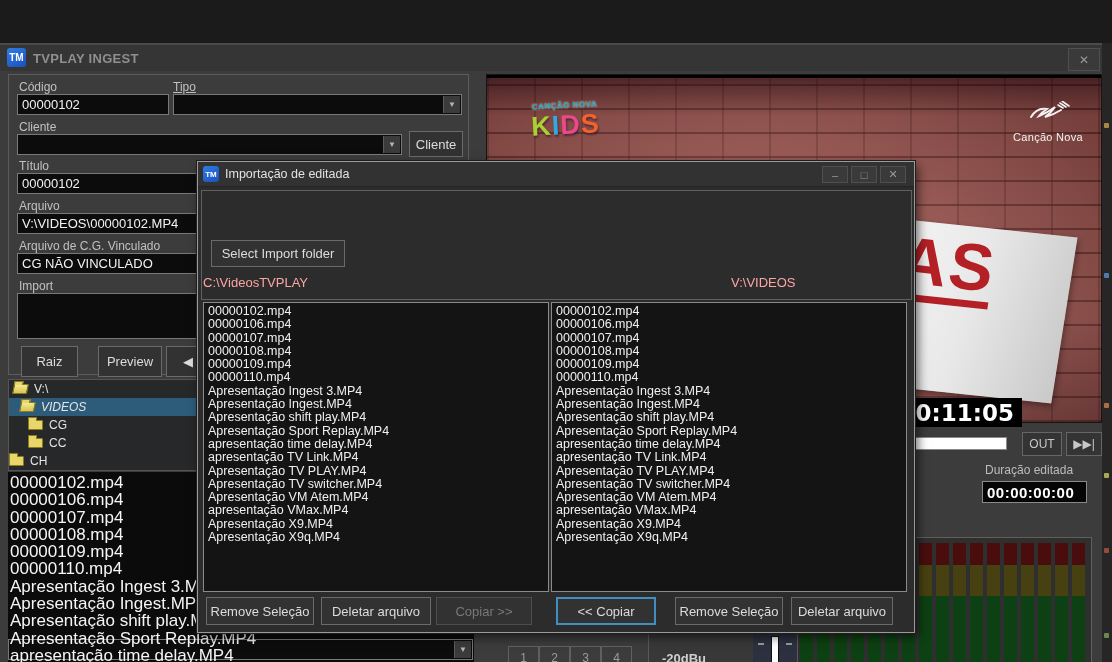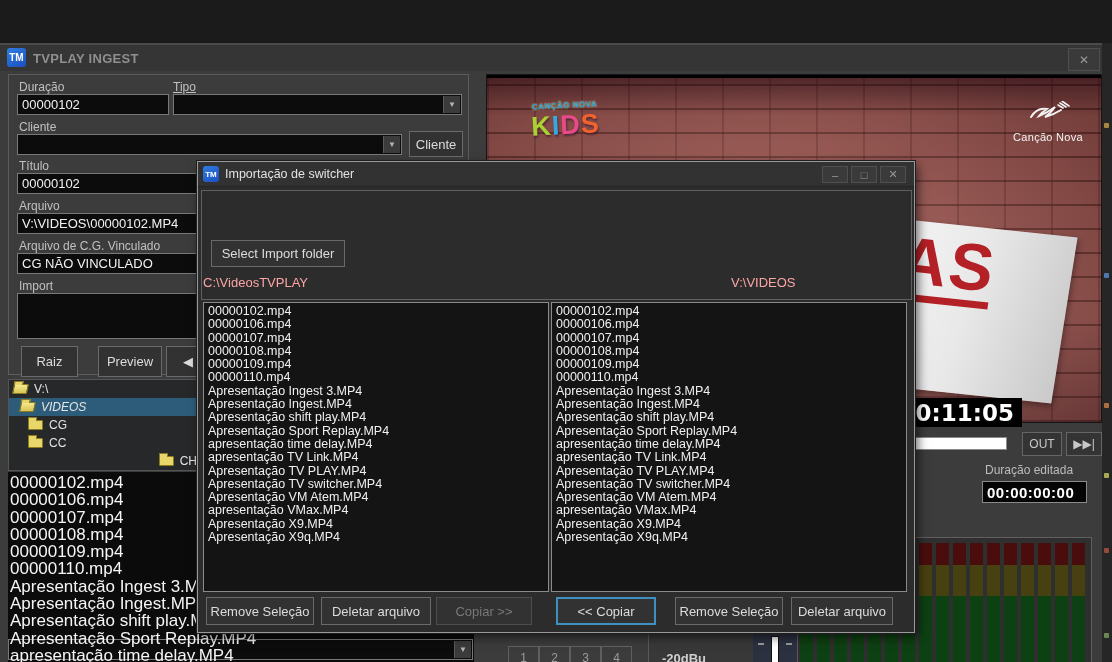--- a/index.html
+++ b/index.html
@@ -103,21 +103,21 @@
 
 <div id="stage">
 
   <div class="abs" id="titlebar">
     <div class="abs tm-icon" style="left:7px;top:3px;">TM</div>
     <div class="abs" id="main-title" style="left:33px;top:6px;">TVPLAY INGEST</div>
     <div class="abs winbtn" style="left:1068px;top:3px;width:32px;height:23px;">✕</div>
   </div>
 
   <div class="abs groupbox" style="left:8px;top:31px;width:461px;height:301px;">
-    <div class="abs flabel" style="left:10px;top:5px;">Duração</div>
+    <div class="abs flabel" style="left:10px;top:5px;">Código</div>
     <div class="abs field" style="left:8px;top:19px;width:152px;height:21px;">00000102</div>
     <div class="abs flabel" style="left:164px;top:5px;text-decoration:underline;">Tipo</div>
     <div class="abs field" style="left:164px;top:19px;width:289px;height:21px;">
       <span></span>
       <span class="combo-arrow">▼</span>
     </div>
     <div class="abs flabel" style="left:10px;top:45px;">Cliente</div>
     <div class="abs field" style="left:8px;top:59px;width:385px;height:21px;">
       <span></span>
       <span class="combo-arrow">▼</span>
@@ -151,21 +151,21 @@
       <div class="tree-row" style="padding-left: 19px;">
         <span class="fold folder"></span>
         <span>CG</span>
       </div>
 
       <div class="tree-row" style="padding-left: 19px;">
         <span class="fold folder"></span>
         <span>CC</span>
       </div>
 
-      <div class="tree-row" style="padding-left: 19px; justify-content: flex-end;">
+      <div class="tree-row" style="">
         <span class="fold folder"></span>
         <span>CH</span>
       </div>
     </div>
 
   <div class="abs" id="cliplist-panel" style="left:8px;top:429px;width:466px;height:190px;"></div>
   <div class="abs field" style="left:8px;top:596px;width:465px;height:21px;z-index:1;">
     <span class="combo-arrow">▼</span>
   </div>
   <div class="abs" style="left:10px;top:431px;width:464px;height:192px;overflow:hidden;z-index:2;">
@@ -355,21 +355,21 @@
     <div class="tick" style="left:5px;top:9px;"></div>
     <div class="tick" style="left:33px;top:9px;"></div>
     <div class="tick" style="left:5px;top:29px;"></div>
     <div class="tick" style="left:33px;top:29px;"></div>
     <div id="fader-handle"></div>
   </div>
 
   <div class="abs" id="modal">
     <div id="modal-titlebar">
       <div class="tm-icon" style="width:16px;height:16px;font-size:8px;">TM</div>
-      <div id="modal-title">Importação de switcher</div>
+      <div id="modal-title">Importação de editada</div>
       <div class="winbtn modal-winbtn" style="position:absolute;right:66px;top:4px;">–</div>
       <div class="winbtn modal-winbtn" style="position:absolute;right:37px;top:4px;">□</div>
       <div class="winbtn modal-winbtn" style="position:absolute;right:8px;top:4px;">✕</div>
     </div>
     <div id="modal-toppanel"></div>
     <div class="btn" id="select-folder-btn">Select Import folder</div>
     <div class="path-label" style="left:5px;">C:\VideosTVPLAY</div>
     <div class="path-label" style="left:533px;">V:\VIDEOS</div>
 
     <div class="file-listbox" style="left:5px;width:346px;">

